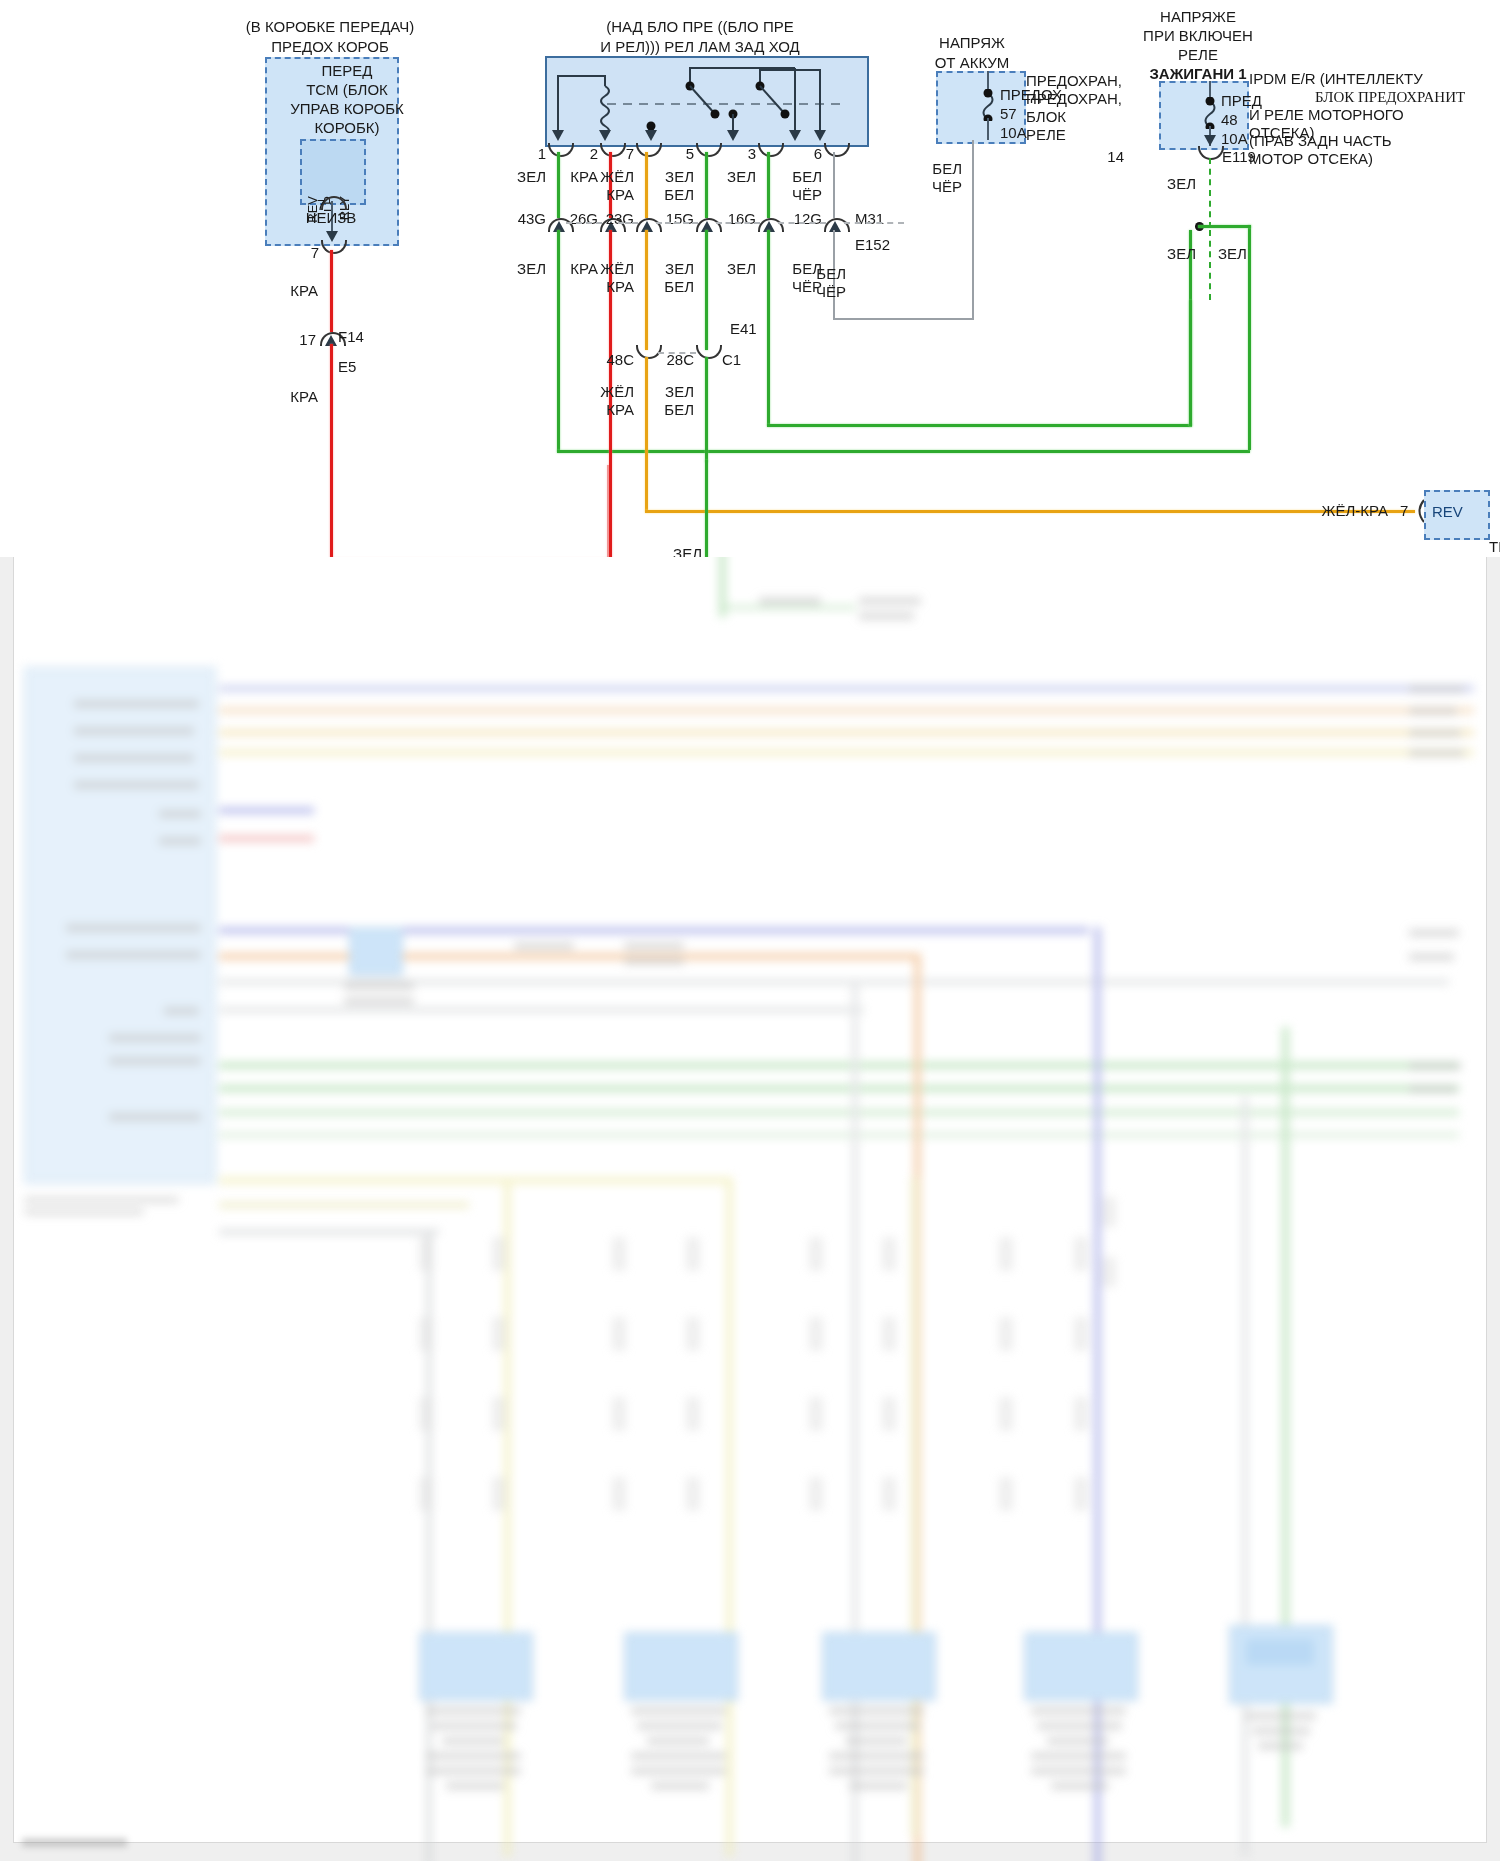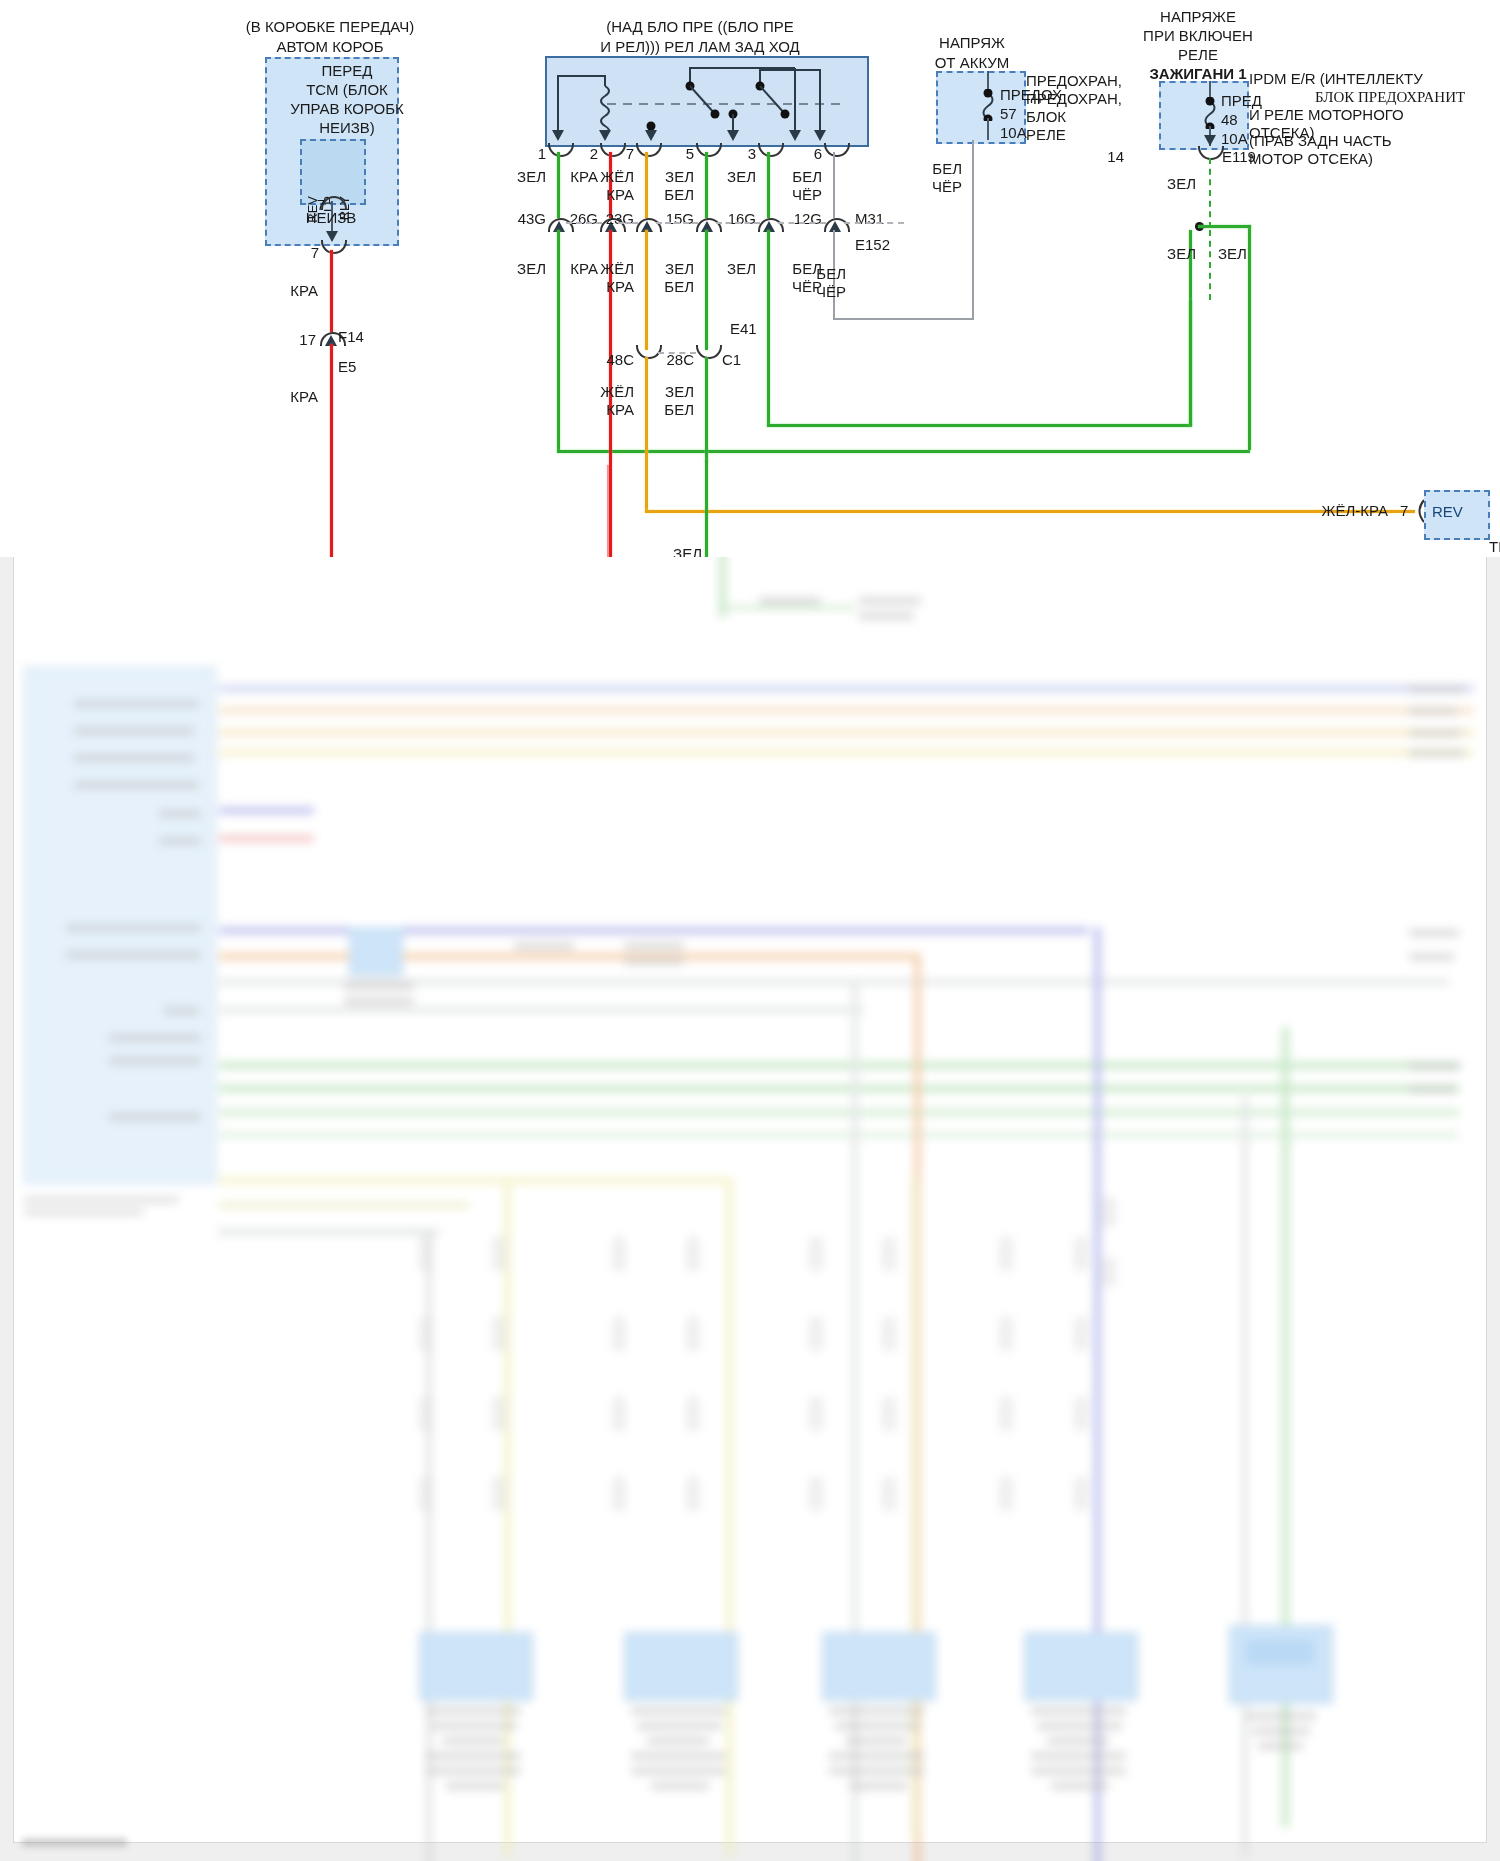--- a/index.html
+++ b/index.html
@@ -58,27 +58,27 @@
   .bsw{position:absolute;background:#c9c9c9;opacity:.5;border-radius:2px;}
 </style>
 </head>
 <body>
 
 <div id="page">
 
   <div class="abs" style="left:0;top:0;width:1500px;height:557px;background:#fff;">
 
     <div class="txt c" style="left:330px;top:18px;font-weight:400;">(В КОРОБКЕ ПЕРЕДАЧ)</div>
-    <div class="txt c" style="left:330px;top:38px;">АВТОМ КОРОБ</div>
+    <div class="txt c" style="left:330px;top:38px;">ПРЕДОХ КОРОБ</div>
 
     <div class="box dash" style="left:265px;top:57px;width:130px;height:185px;"></div>
     <div class="txt c" style="left:347px;top:62px;">ПЕРЕД</div>
     <div class="txt c" style="left:347px;top:81px;">ТСМ (БЛОК</div>
     <div class="txt c" style="left:347px;top:100px;">УПРАВ КОРОБК</div>
-    <div class="txt c" style="left:347px;top:119px;">НЕИЗВ)</div>
+    <div class="txt c" style="left:347px;top:119px;">КОРОБК)</div>
 
     <div class="box dash" style="left:300px;top:139px;width:62px;height:62px;background:#bcd9f2;"></div>
     <div class="txt tiny" style="left:305px;top:196px;writing-mode:vertical-rl;transform:rotate(180deg);">REV</div>
     <div class="txt tiny" style="left:321px;top:196px;writing-mode:vertical-rl;transform:rotate(180deg);">LP</div>
     <div class="txt tiny" style="left:337px;top:196px;writing-mode:vertical-rl;transform:rotate(180deg);">RLY</div>
 
     <div class="wire w-v dark" style="left:331px;top:201px;width:2px;height:36px;"></div>
     <div class="arrow-dn" style="left:326px;top:231px;"></div>
     <div class="cap" style="left:321px;top:196px;"></div>
     <div class="txt r" style="left:325px;top:196px;">7</div>

